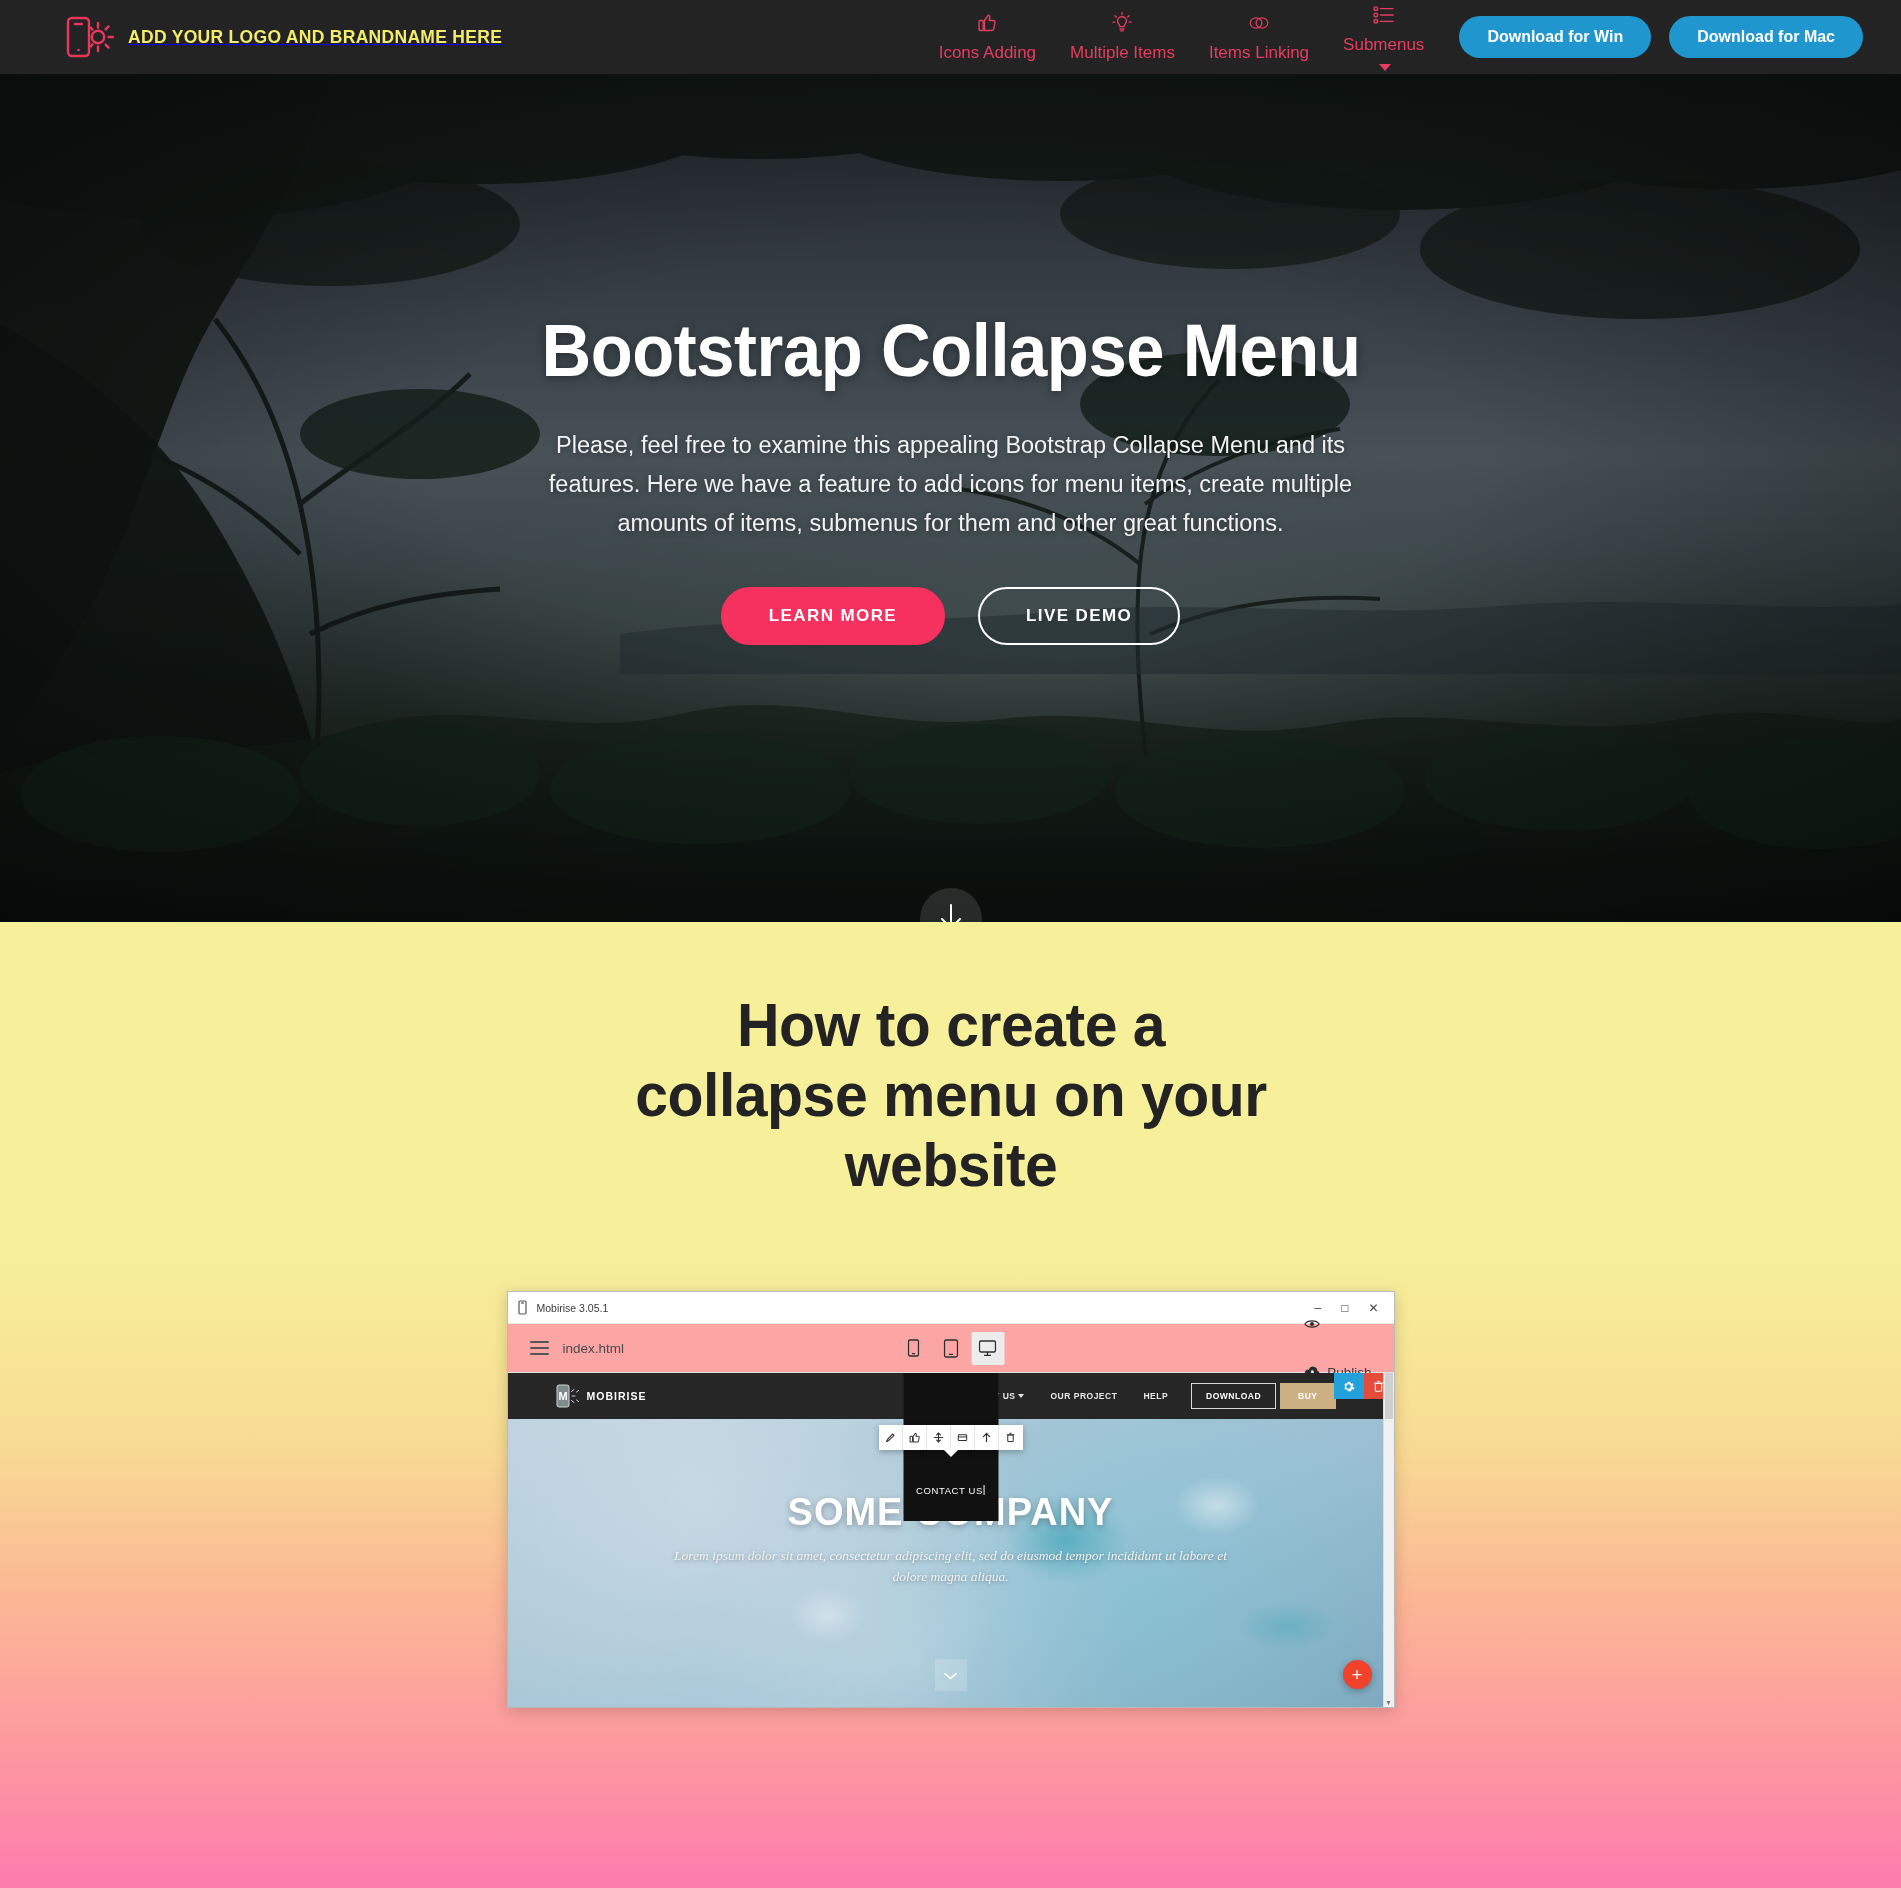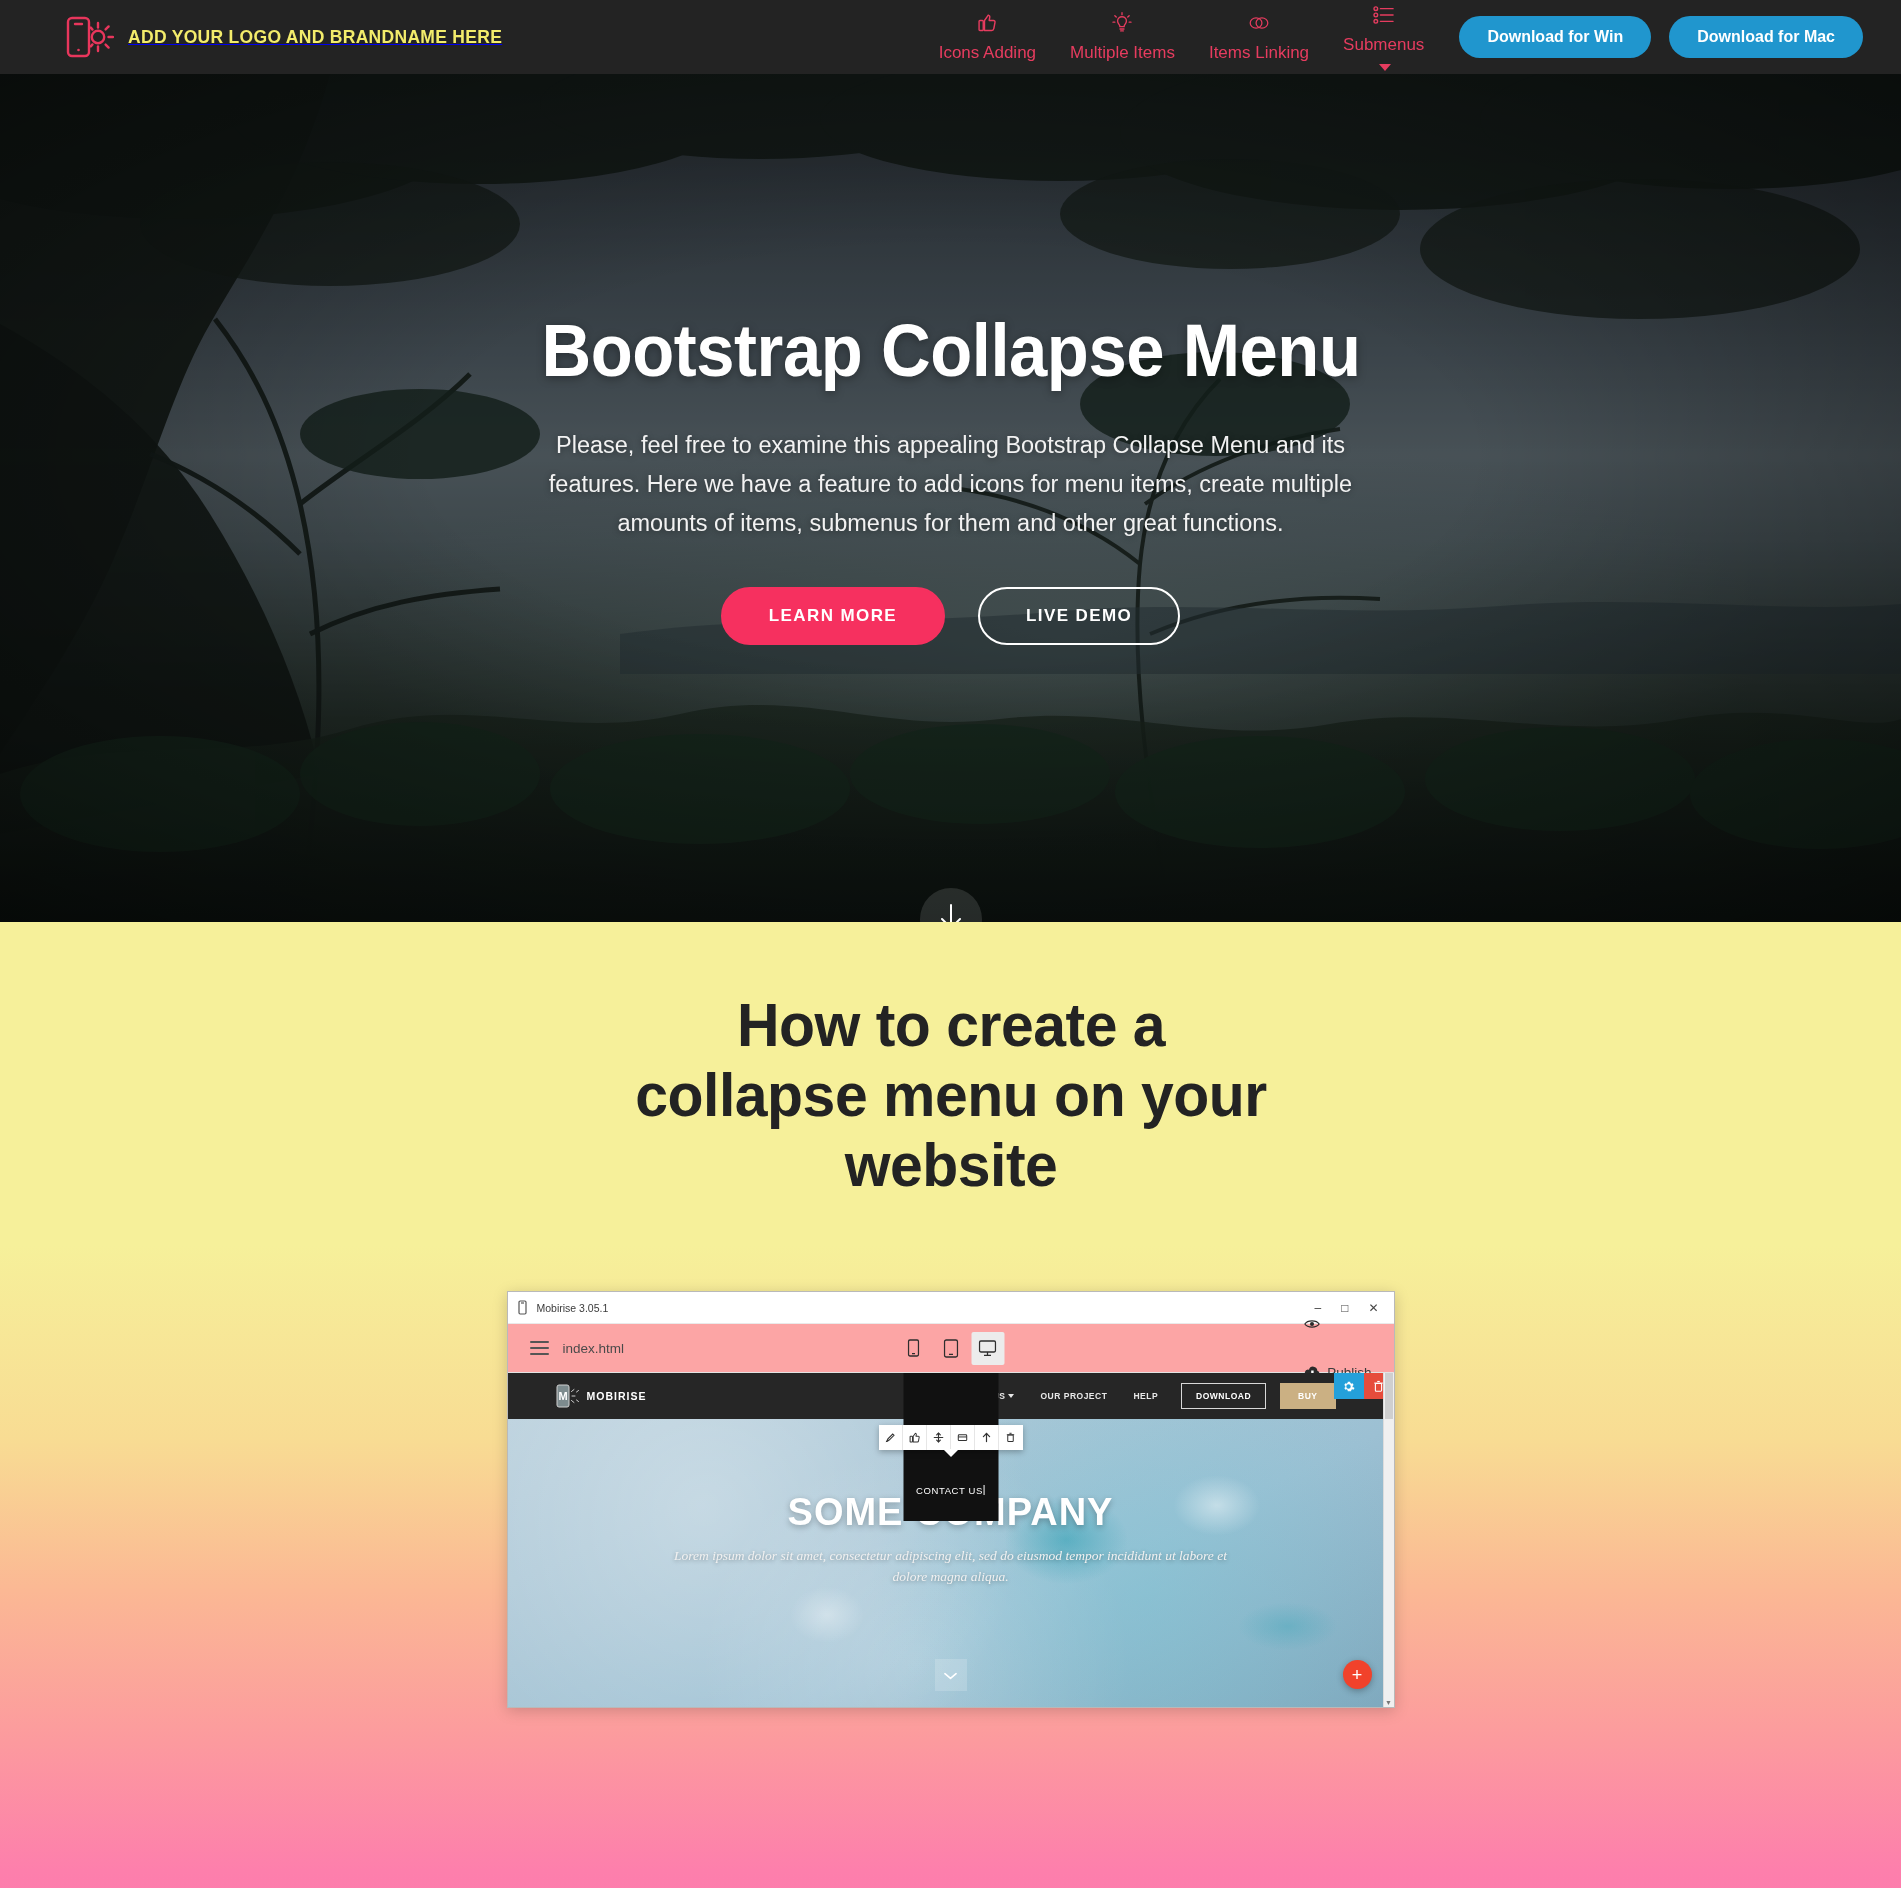--- a/index.html
+++ b/index.html
@@ -265,21 +265,21 @@
     letter-spacing: 0.5px; padding: 0 13px; cursor: pointer;
     display: flex; align-items: center; gap: 3px; white-space: nowrap;
   }
   .mini-caret { width:0;height:0;border-left:3px solid transparent;border-right:3px solid transparent;border-top:4px solid #e8e8e8; }
   .mini-btn-outline {
     border: 1px solid #d8d8d8; color: #fff; font-size: 8.5px; font-weight: 700;
     letter-spacing: 0.5px; padding: 7px 14px; margin-left: 10px; cursor: pointer; white-space: nowrap;
   }
   .mini-btn-buy {
     background: #CBB083; color: #fff; font-size: 8.5px; font-weight: 700;
-    letter-spacing: 0.5px; padding: 8px 18px; margin-left: 14px; margin-right: 42px; cursor: pointer;
+    letter-spacing: 0.5px; padding: 8px 18px; margin-left: 4px; margin-right: 42px; cursor: pointer;
   }
   .mini-hero {
     position: absolute; left:0; right:0; top: 46px; bottom: 0;
     background:
       radial-gradient(circle at 22% 30%, rgba(255,255,255,0.30), rgba(255,255,255,0) 45%),
       radial-gradient(circle at 72% 62%, rgba(120,200,215,0.40), rgba(120,200,215,0) 42%),
       radial-gradient(circle at 46% 85%, rgba(255,255,255,0.22), rgba(255,255,255,0) 40%),
       linear-gradient(155deg, #b8cfdc 0%, #a9c6d6 35%, #9cc0d3 60%, #7fa8bd 100%);
     overflow: hidden;
   }

